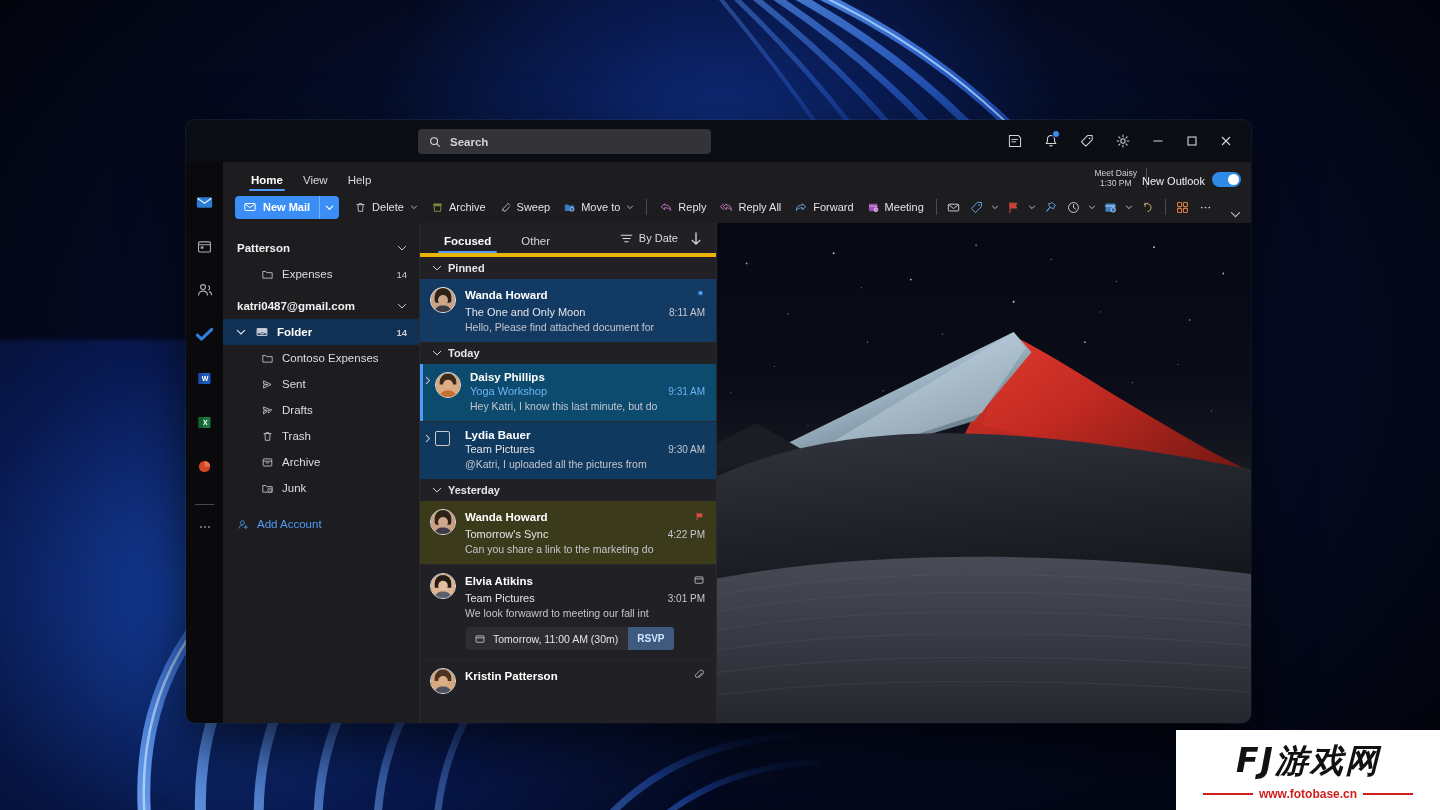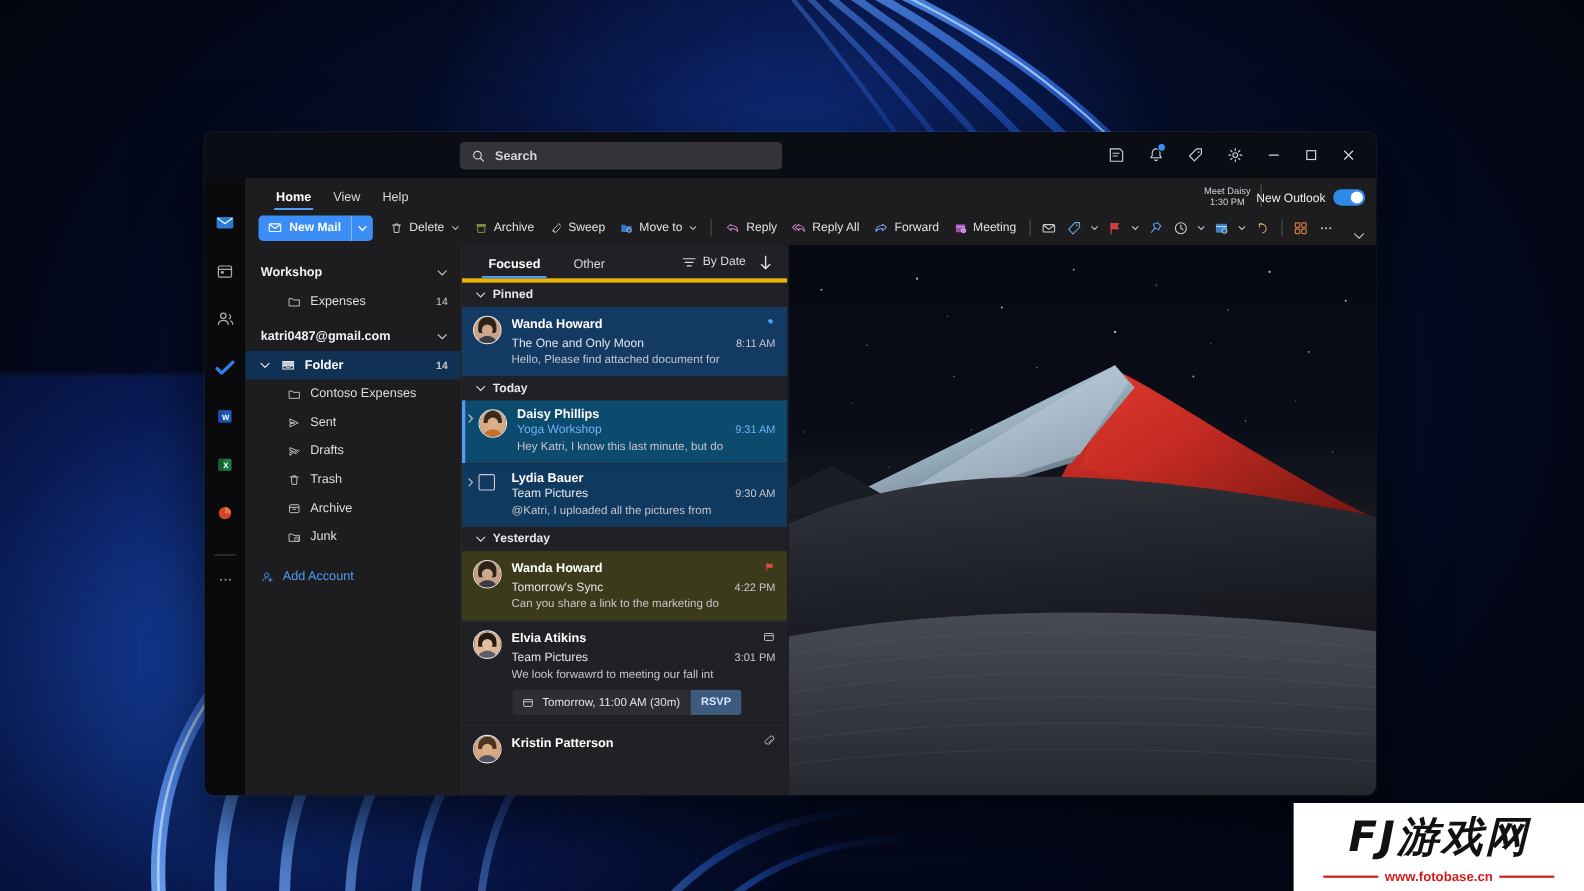--- a/index.html
+++ b/index.html
@@ -348,21 +348,21 @@
   #watermark {
     position: absolute; left: 1176px; top: 730px;
     width: 264px; height: 80px;
     background: #fff;
     display: flex; flex-direction: column;
     align-items: center; justify-content: center;
     gap: 3px;
   }
   #wm-cn {
     font-family: "DejaVu Sans", sans-serif;
-    font-size: 38px; font-weight: bold; color: #111;
+    font-size: 33px; font-weight: bold; color: #111;
     letter-spacing: 2px; font-style: italic;
   }
   #wm-url-wrap { display: flex; align-items: center; gap: 6px; width: 210px; }
   #wm-url-wrap .ln { flex: 1; height: 2px; background: #d21d1d; }
   #wm-url { color: #d21d1d; font-size: 12px; font-weight: bold; white-space: nowrap; }
 </style>
 </head>
 <body>
 
 <div id="wallpaper">
@@ -715,21 +715,21 @@
               <path d="M1.6 4L6 8.3 10.4 4" fill="none" stroke="#c0c0c8" stroke-width="1.2" stroke-linecap="round"></path>
             </svg>
         </div>
       </div>
 
       <div id="content">
 
         <div id="folders">
 
           <div class="fgroup">
-            <span>Workshop</span>
+            <span>Patterson</span>
             <span class="sp"></span>
             <svg width="10" height="10" viewBox="0 0 12 12">
                 <path d="M1.6 4L6 8.3 10.4 4" fill="none" stroke="#c8c8d0" stroke-width="1.2" stroke-linecap="round"></path>
               </svg>
           </div>
 
           <div class="frow child">
             <svg width="13" height="13" viewBox="0 0 20 20">
               <path d="M2.8 5.4h4.6l1.3 1.8h8.5v8.4H2.8z" fill="none" stroke="#cfcfd6" stroke-width="1.25" stroke-linejoin="round"></path>
             </svg>

